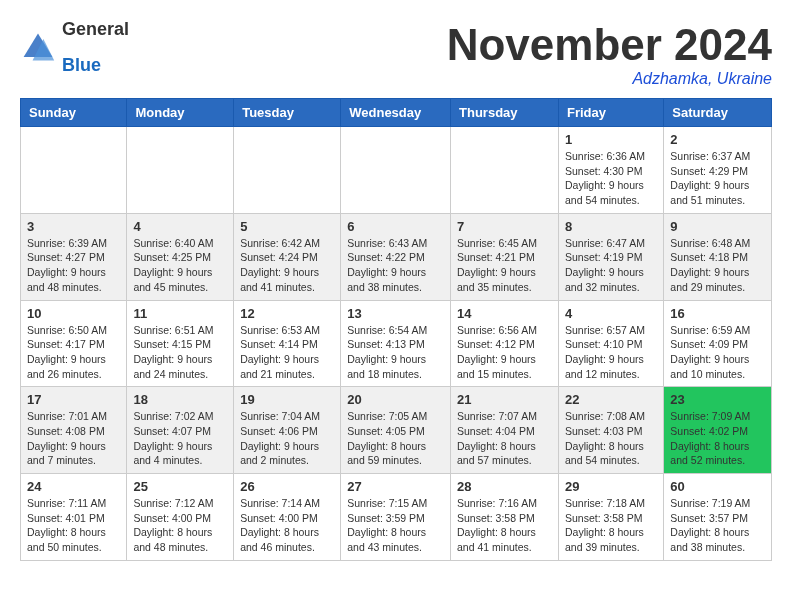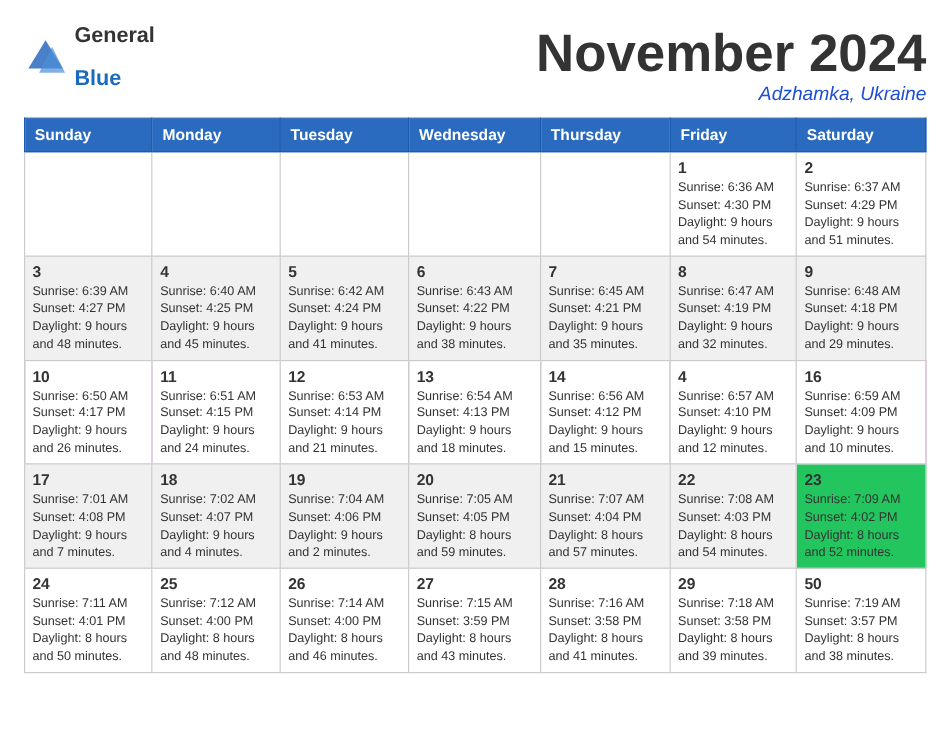--- a/index.html
+++ b/index.html
@@ -254,18 +254,18 @@
         </td>
         <td>
           <span class="day-number">28</span>
           <div class="day-info">Sunrise: 7:16 AM<br>Sunset: 3:58 PM<br>Daylight: 8 hours and 41 minutes.</div>
         </td>
         <td>
           <span class="day-number">29</span>
           <div class="day-info">Sunrise: 7:18 AM<br>Sunset: 3:58 PM<br>Daylight: 8 hours and 39 minutes.</div>
         </td>
         <td>
-          <span class="day-number">50</span>
+          <span class="day-number">60</span>
           <div class="day-info">Sunrise: 7:19 AM<br>Sunset: 3:57 PM<br>Daylight: 8 hours and 38 minutes.</div>
         </td>
       </tr>
     </tbody>
 </table>
 
 </body></html>

